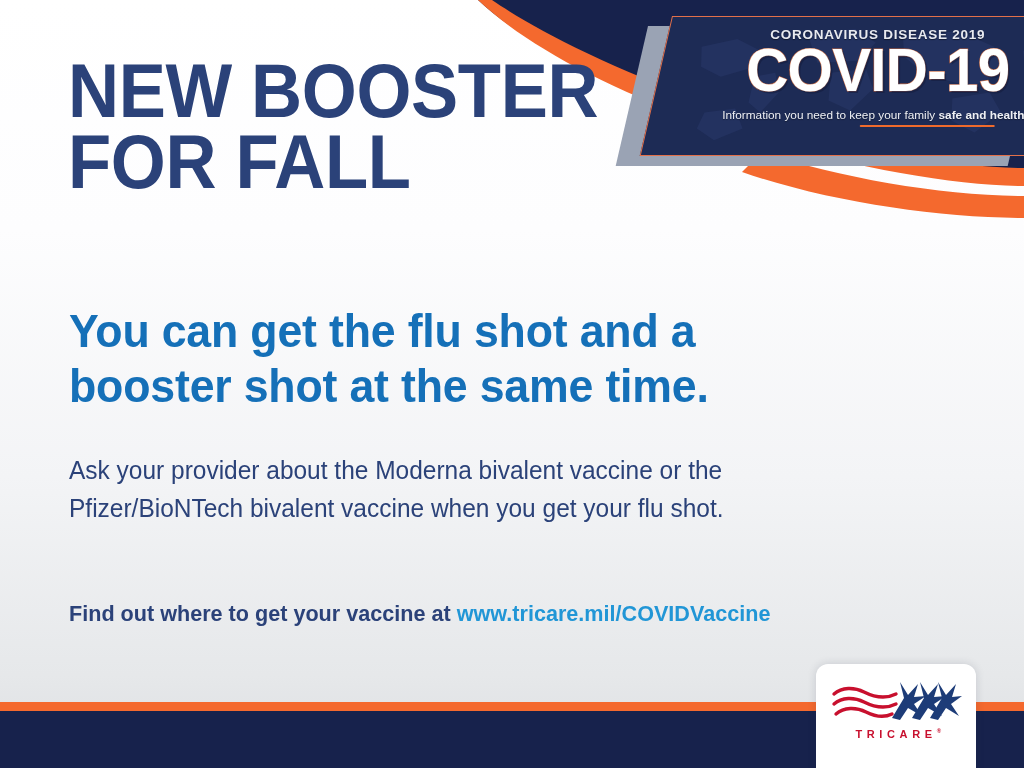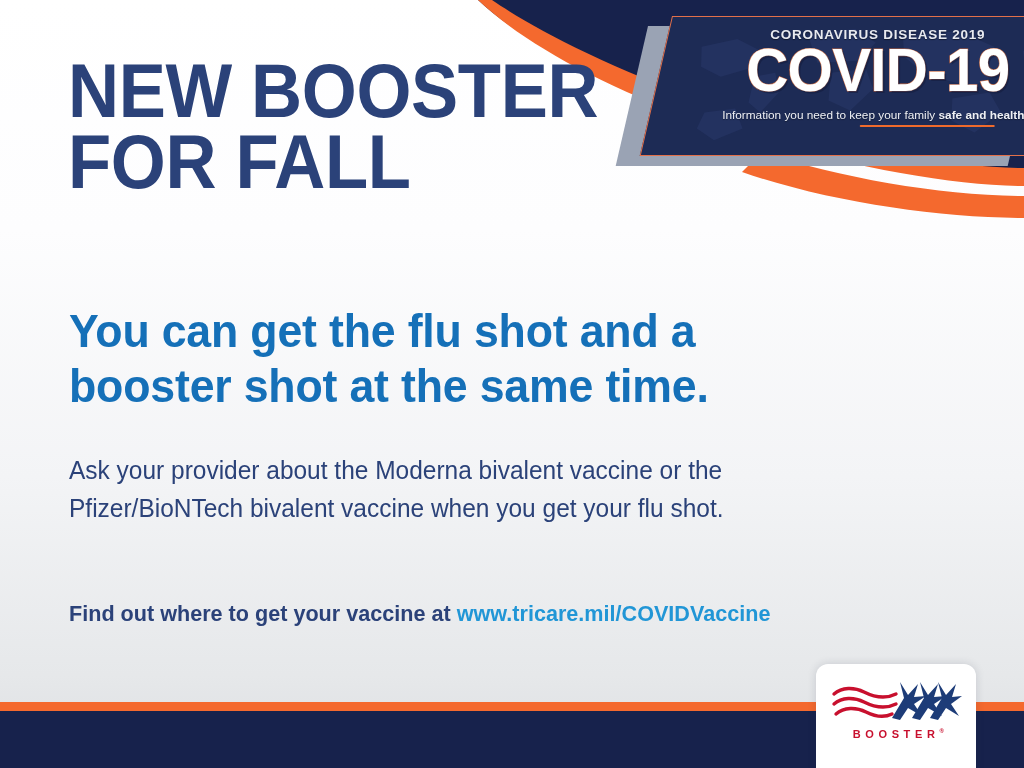--- a/index.html
+++ b/index.html
@@ -267,16 +267,16 @@
         <path d="M4 16 C12 9, 24 9, 34 14 C46 20, 56 21, 66 16"></path>
         <path d="M4 26 C12 19, 24 19, 34 24 C46 30, 56 31, 66 26"></path>
         <path d="M6 36 C14 29, 26 29, 36 34 C46 39, 54 40, 62 36"></path>
       </g>
       <g fill="#1d3c78">
         <path d="M62 40 L74 20 L70 4 L78 17 L88 6 L84 19 L96 18 L84 26 L92 38 L78 30 L70 42 Z"></path>
         <path d="M82 40 L94 20 L90 4 L98 17 L108 6 L104 19 L116 18 L104 26 L112 38 L98 30 L90 42 Z"></path>
         <path d="M100 40 L112 20 L108 4 L116 17 L126 6 L122 19 L132 18 L121 26 L129 38 L116 30 L108 42 Z"></path>
       </g>
     </svg>
-    <div class="logo-word"><span>BOOSTER</span><sup>®</sup></div>
+    <div class="logo-word"><span>TRICARE</span><sup>®</sup></div>
   </div>
 
 </div>
 
 </body></html>

